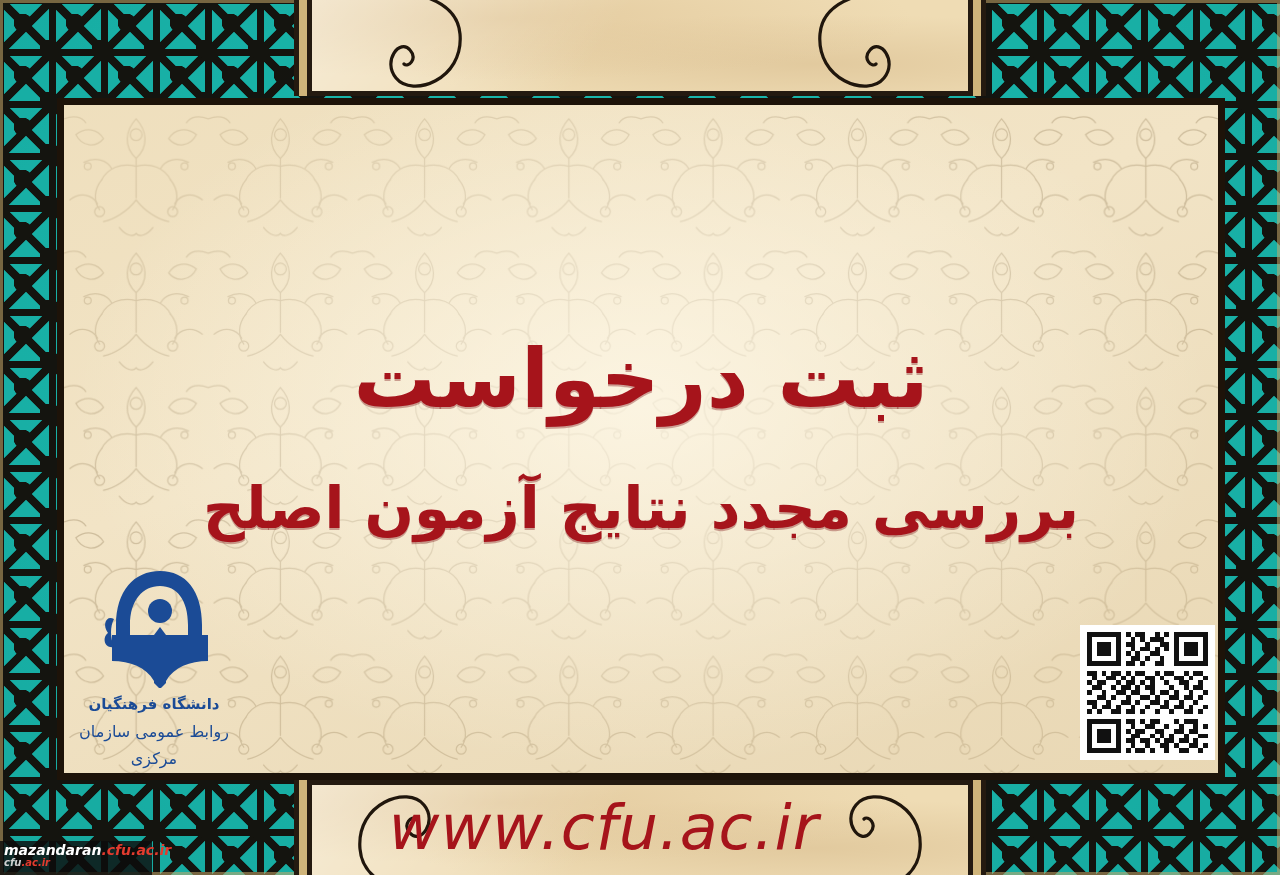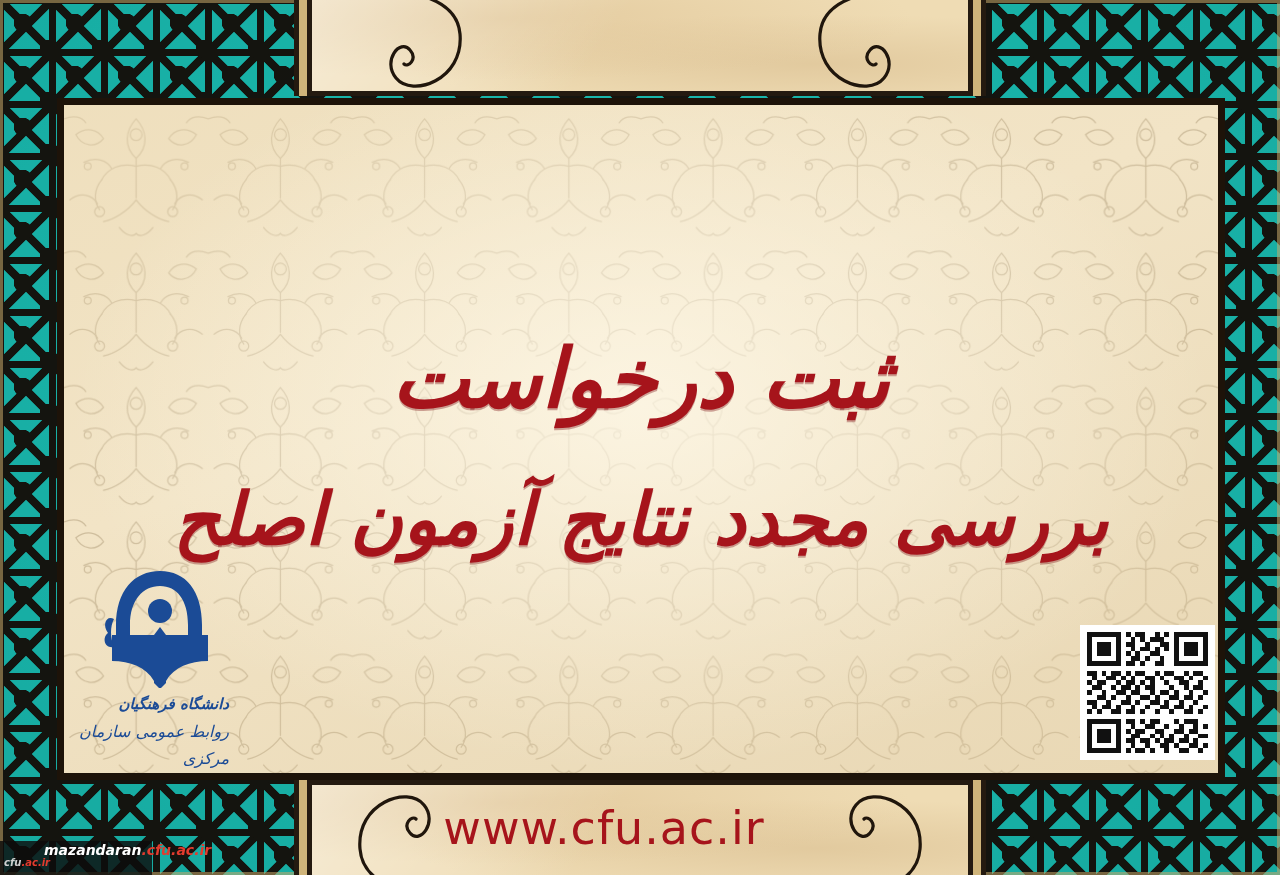--- a/index.html
+++ b/index.html
@@ -74,21 +74,20 @@
   .flourish{position:absolute;pointer-events:none;}
   .flourish svg{display:block;}
 
   
   .inner-panel{
     position:absolute;
     left:57px;top:98px;width:1168px;height:682px;
     border:7px solid #1d1309;
     background:#f2e4c6;
     overflow:hidden;
-    font-style:italic;
   }
   .damask{
     position:absolute;inset:0;
     opacity:.42;
   }
   .panel-wash{
     position:absolute;inset:0;
     background:
       radial-gradient(ellipse at 50% 45%, rgba(255,250,235,.75), rgba(255,250,235,0) 70%),
       linear-gradient(160deg, rgba(236,219,182,.55), rgba(255,255,255,0) 40%, rgba(221,200,158,.45));
@@ -101,58 +100,60 @@
     text-align:center;
     direction:rtl;
     color:#a6141b;
     font-family:"DejaVu Sans","Liberation Sans",sans-serif;
     font-weight:bold;
     text-shadow:0 2px 0 rgba(120,10,12,.35), 0 0 2px rgba(255,255,255,.25);
     line-height:1.55;
     pointer-events:none;
   }
   .headline .l1{display:block;font-size:82px;letter-spacing:-2px;}
-  .headline .l2{display:block;font-size:72px;letter-spacing:-2px;margin-top:22px;}
+  .headline .l2{display:block;font-size:58px;letter-spacing:-2px;margin-top:22px;}
 
   
   .logo{
     position:absolute;left:72px;top:556px;width:150px;height:205px;
+    text-align:center;
   }
   .logo-mark{width:120px;height:125px;margin:0 auto;display:block;}
   .logo-text{
     direction:rtl;color:#1b4b96;
     font-size:15px;font-weight:bold;line-height:1.7;
     margin-top:4px;letter-spacing:-.3px;
   }
   .logo-text .sub{font-size:16px;font-weight:normal;}
 
   
   .qr{
     position:absolute;left:1073px;top:618px;width:135px;height:135px;
     background:#fff;padding:7px;
   }
   .qr svg{display:block;width:100%;height:100%;}
 
   
   .footer-url{
     position:absolute;left:294px;top:780px;width:620px;height:95px;
     display:flex;align-items:center;justify-content:center;
-    color:#a6141b;font-size:46px;letter-spacing:1px;
+    color:#a6141b;font-size:62px;letter-spacing:1px;
     font-family:"DejaVu Sans","Liberation Sans",sans-serif;
     pointer-events:none;
+    font-style:italic;
   }
 
   
   .watermark{
     position:absolute;left:0;top:841px;width:152px;height:34px;
     background:rgba(12,12,12,.82);
     padding:2px 4px 0 4px;
     font-style:italic;font-weight:bold;line-height:1.05;
   }
-  .watermark .big{font-size:14px;color:#fff;padding-left:40px;}
+  .watermark .big{font-size:14px;color:#fff;}
   .watermark .big .red{color:#e23b2e;}
   .watermark .small{font-size:10px;color:#cfcfcf;}
   .watermark .small .red{color:#e23b2e;}
 </style>
 </head>
 <body>
 
 <div class="poster">
 
   <div class="tilefield"></div>

